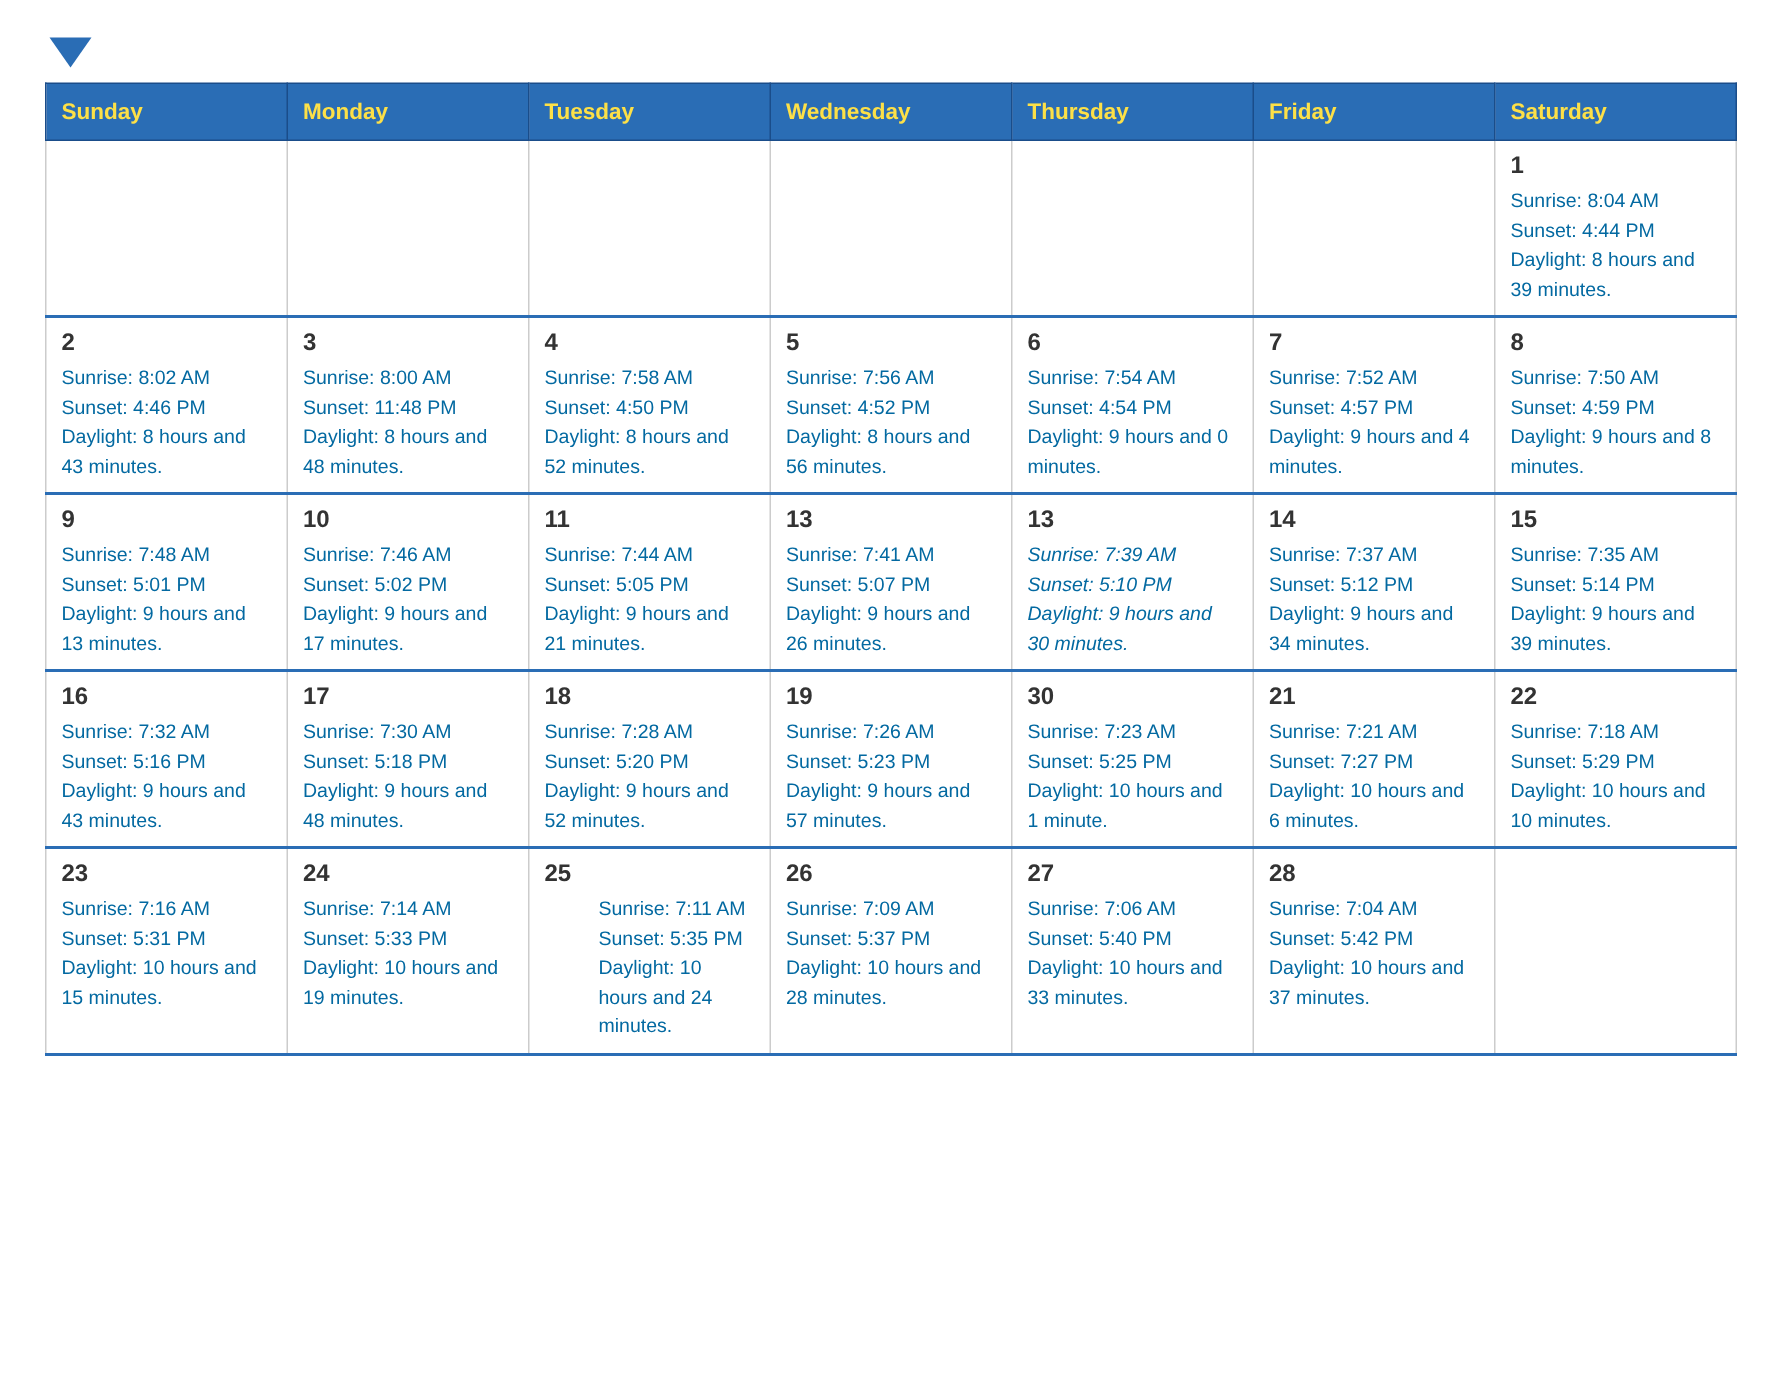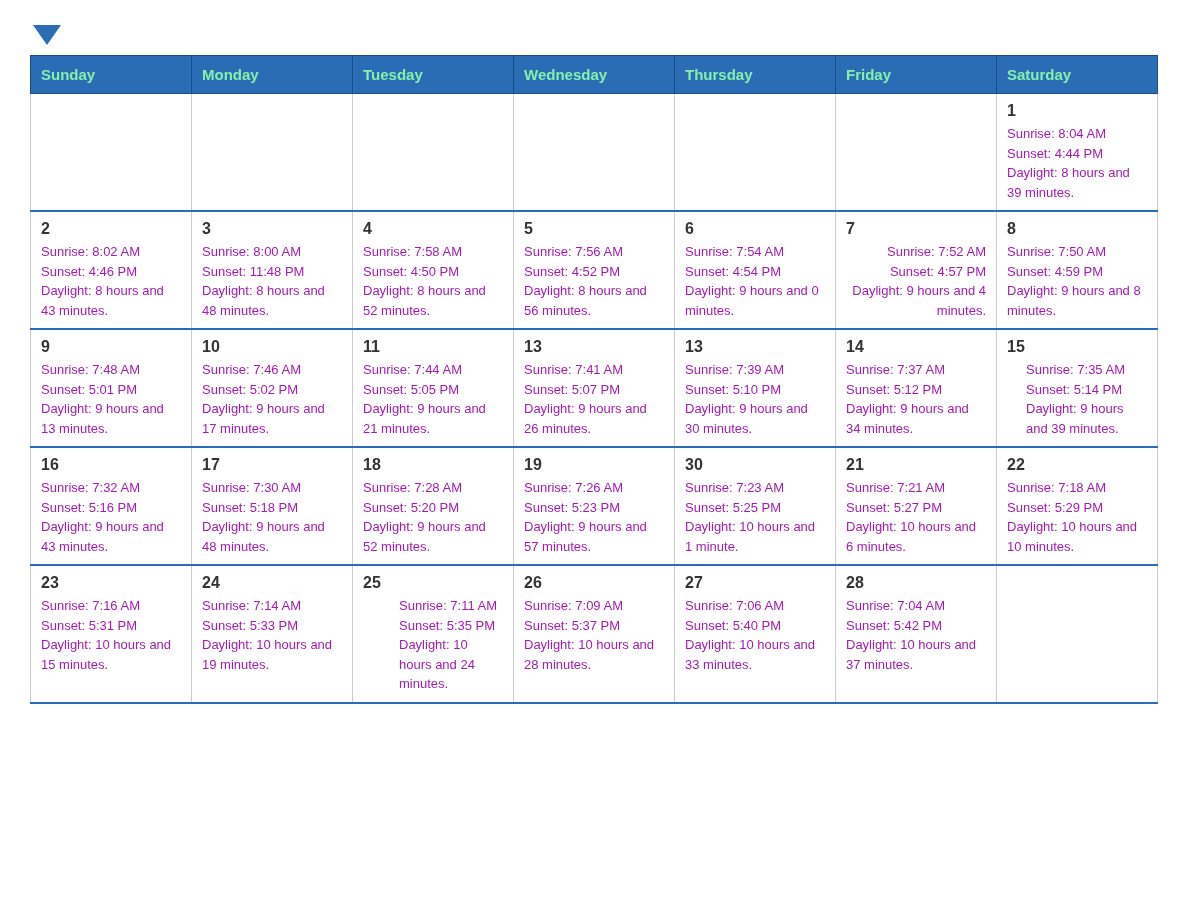--- a/index.html
+++ b/index.html
@@ -62,21 +62,21 @@
     }
     .calendar {
       width: 100%;
       border-collapse: collapse;
       margin-top: 10px;
     }
     .calendar thead tr {
       background-color: #2a6db5;
     }
     .calendar thead th {
-      color: #86efac;
+      color: #fde047;
       font-size: 15px;
       font-weight: bold;
       padding: 10px 10px;
       text-align: left;
       border: 1px solid #1a4d8a;
     }
     .calendar tbody tr {
       border-bottom: 2px solid #2a6db5;
     }
     .calendar tbody td {
@@ -94,21 +94,21 @@
     }
     .day-number {
       font-size: 16px;
       font-weight: bold;
       display: block;
       margin-bottom: 4px;
     }
     .day-info {
       font-size: 13px;
       line-height: 1.5;
-      color: #a21caf;
+      color: #0369a1;
     }
     .empty-cell {
       background: #f9f9f9;
     }
     .row-border-top td {
       border-top: 2px solid #2a6db5;
     }
   </style>
 </head>
 <body>
@@ -180,21 +180,21 @@
 Daylight: 8 hours and 56 minutes.</div>
         </td>
         <td>
           <span class="day-number">6</span>
           <div class="day-info" style="white-space: pre-line;">Sunrise: 7:54 AM
 Sunset: 4:54 PM
 Daylight: 9 hours and 0 minutes.</div>
         </td>
         <td>
           <span class="day-number">7</span>
-          <div class="day-info" style="white-space: pre-line; text-align: right;">Sunrise: 7:52 AM
+          <div class="day-info" style="white-space: pre-line;">Sunrise: 7:52 AM
 Sunset: 4:57 PM
 Daylight: 9 hours and 4 minutes.</div>
         </td>
         <td>
           <span class="day-number">8</span>
           <div class="day-info" style="white-space: pre-line;">Sunrise: 7:50 AM
 Sunset: 4:59 PM
 Daylight: 9 hours and 8 minutes.</div>
         </td>
       </tr>
@@ -218,33 +218,33 @@
 Daylight: 9 hours and 21 minutes.</div>
         </td>
         <td>
           <span class="day-number">13</span>
           <div class="day-info" style="white-space: pre-line;">Sunrise: 7:41 AM
 Sunset: 5:07 PM
 Daylight: 9 hours and 26 minutes.</div>
         </td>
         <td>
           <span class="day-number">13</span>
-          <div class="day-info" style="white-space: pre-line;">Sunrise: 7:39 AM
+          <div class="day-info" style="white-space: pre-line; font-style: italic;">Sunrise: 7:39 AM
 Sunset: 5:10 PM
 Daylight: 9 hours and 30 minutes.</div>
         </td>
         <td>
           <span class="day-number">14</span>
           <div class="day-info" style="white-space: pre-line;">Sunrise: 7:37 AM
 Sunset: 5:12 PM
 Daylight: 9 hours and 34 minutes.</div>
         </td>
         <td>
           <span class="day-number">15</span>
-          <div class="day-info" style="white-space: pre-line; margin-left: 19px;">Sunrise: 7:35 AM
+          <div class="day-info" style="white-space: pre-line;">Sunrise: 7:35 AM
 Sunset: 5:14 PM
 Daylight: 9 hours and 39 minutes.</div>
         </td>
       </tr>
       <tr class="row-border-top">
         <td>
           <span class="day-number">16</span>
           <div class="day-info" style="white-space: pre-line;">Sunrise: 7:32 AM
 Sunset: 5:16 PM
 Daylight: 9 hours and 43 minutes.</div>
@@ -269,21 +269,21 @@
         </td>
         <td>
           <span class="day-number">30</span>
           <div class="day-info" style="white-space: pre-line;">Sunrise: 7:23 AM
 Sunset: 5:25 PM
 Daylight: 10 hours and 1 minute.</div>
         </td>
         <td>
           <span class="day-number">21</span>
           <div class="day-info" style="white-space: pre-line;">Sunrise: 7:21 AM
-Sunset: 5:27 PM
+Sunset: 7:27 PM
 Daylight: 10 hours and 6 minutes.</div>
         </td>
         <td>
           <span class="day-number">22</span>
           <div class="day-info" style="white-space: pre-line;">Sunrise: 7:18 AM
 Sunset: 5:29 PM
 Daylight: 10 hours and 10 minutes.</div>
         </td>
       </tr>
       <tr class="row-border-top">

